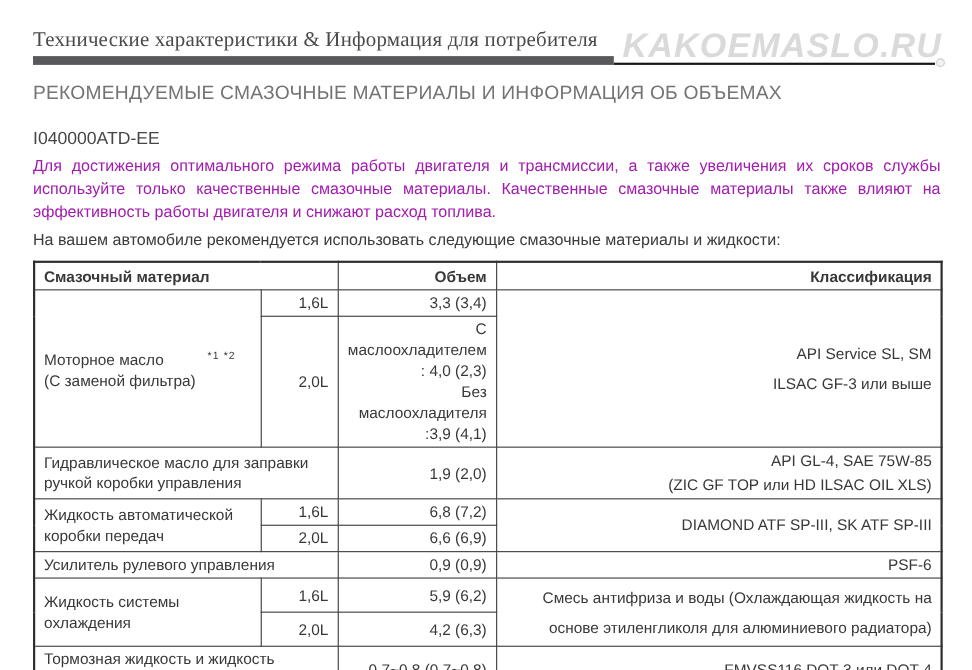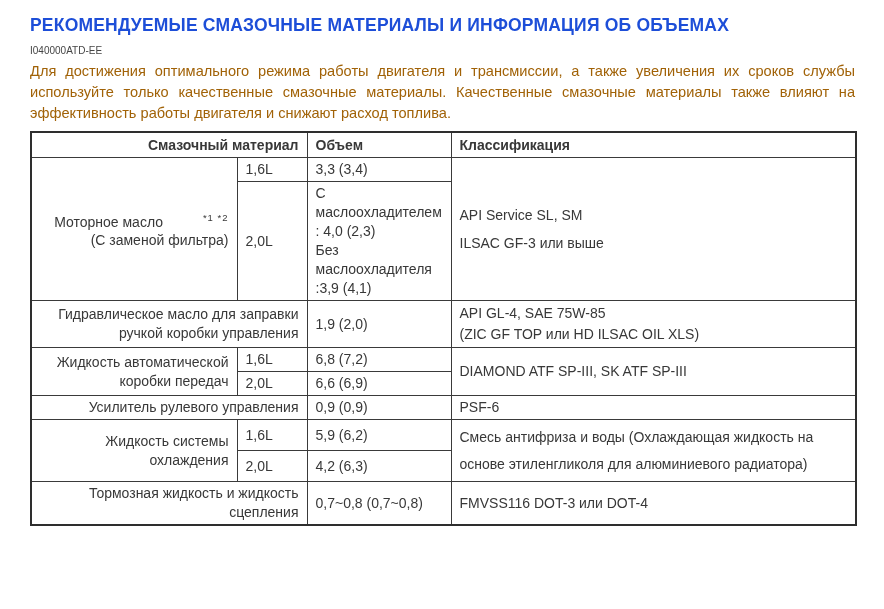--- a/index.html
+++ b/index.html
@@ -23,57 +23,70 @@
     color:#dadada; letter-spacing:1px; white-space:nowrap; line-height:1;
   }
   .thin-rule { position:absolute; left:0; bottom:0; width:292px; height:2px; background:#161616; }
   .rule-dot {
     position:absolute; right:-9px; bottom:-2px; width:6px; height:6px;
     border:1px solid #cccccc; border-radius:50%; background:#f2f2f2;
   }
   
   .content { padding:0 29px 0 30px; }
   .section-heading {
-    margin-top:15px; font-size:17.5px; font-weight:bold; color:#1d4ed8; letter-spacing:0.2px;
+    margin-top:15px; font-size:17.5px; font-weight:normal; color:#737373; letter-spacing:0.2px;
   }
-  .section-code { margin-top:9px; font-size:10px; color:#454545; }
+  .section-code { margin-top:23px; font-size:16px; color:#454545; }
   .para {
-    margin-top:5px; font-size:14.6px; line-height:21px; text-align:justify; color:#a16207;
+    margin-top:5px; font-size:14.6px; line-height:21px; text-align:justify; color:#a21caf;
   }
   .lead-in { margin-top:5px; font-size:14.6px; line-height:21px; }
   
   table.spec {
     margin-top:7px; border-collapse:collapse; width:825px; table-layout:fixed;
     font-size:14px; line-height:19px; color:#383838;
   }
   table.spec, table.spec th, table.spec td { border:1px solid #3a3a3a; }
   table.spec { border:2px solid #2e2e2e; }
   table.spec th, table.spec td { padding:2px 8px; vertical-align:middle; }
   table.spec th { font-weight:bold; height:20px; }
-  th.left, td.left { text-align:right; }
-  th.c, td.c { text-align:left; }
+  th.left, td.left { text-align:left; }
+  th.c, td.c { text-align:right; }
   td.h-std { height:19px; }
   td.h-tall { height:26px; }
   sup.marker { font-size:9.5px; vertical-align:super; letter-spacing:1px;margin-left:36px; }
   .cls-gap { margin-top:9px; }
   .cls-tight { margin-top:2px; }
   .spread { line-height:27px; }
 </style>
 </head>
 <body>
 
 <div class="page">
 
+  <div class="masthead">
+    <div class="mast-left">
+      <div class="mast-title">Технические характеристики &amp; Информация для потребителя</div>
+      <div class="accent-bar"></div>
+    </div>
+    <div class="mast-right">
+      <div class="watermark">KAKOEMASLO.RU</div>
+      <div class="thin-rule">
+          <span class="rule-dot"></span>
+        </div>
+    </div>
+  </div>
 
   <div class="content">
 
     <div class="section-heading">РЕКОМЕНДУЕМЫЕ СМАЗОЧНЫЕ МАТЕРИАЛЫ И ИНФОРМАЦИЯ ОБ ОБЪЕМАХ</div>
     <div class="section-code">I040000ATD-EE</div>
 
     <div class="para">Для достижения оптимального режима работы двигателя и трансмиссии, а также увеличения их сроков службы используйте только качественные смазочные материалы. Качественные смазочные материалы также влияют на эффективность работы двигателя и снижают расход топлива.</div>
+    <div class="lead-in">На вашем автомобиле рекомендуется использовать следующие смазочные материалы и жидкости:</div>
 
     <table class="spec">
       <colgroup>
         <col style="width:206px">
           <col style="width:70px">
           <col style="width:144px">
           <col style="width:405px">
       </colgroup>
       <thead>
         <tr>

